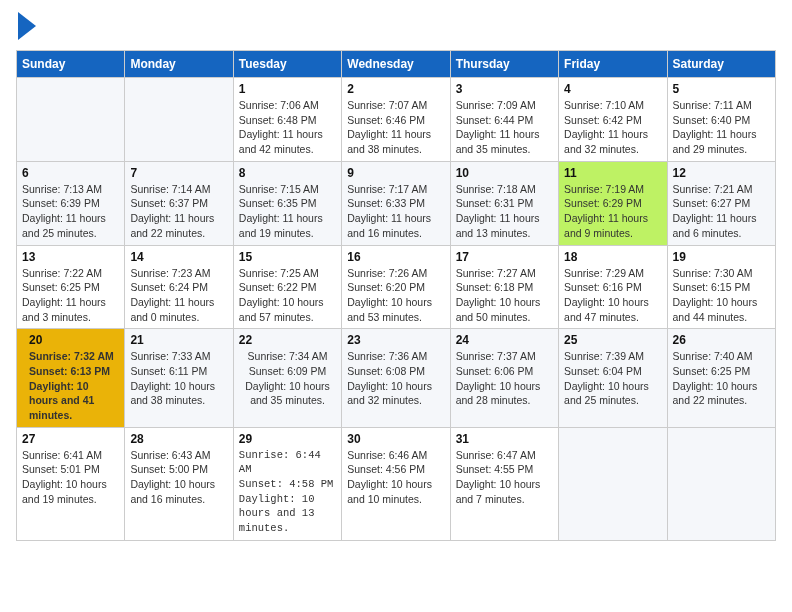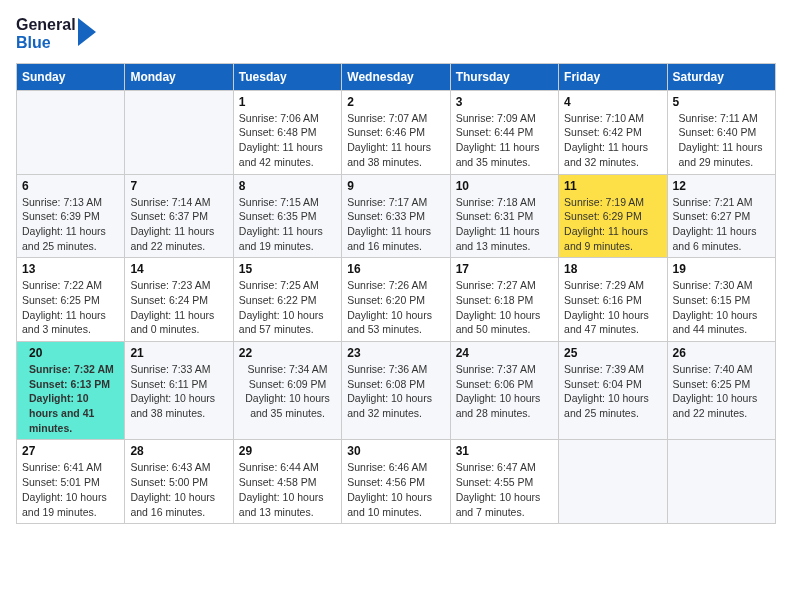--- a/index.html
+++ b/index.html
@@ -76,24 +76,20 @@
     .empty-cell {
       background: #f5f7fa !important;
     }
   </style>
 </head>
 <body>
 
 <div class="header">
   <div class="logo">
   <div style="display:flex;align-items:center;">
-    <div style="display:flex;flex-direction:column;line-height:1.15;">
-      <span style="font-size:16px;font-weight:bold;color:#1a1a2e;font-family:Arial;">General</span>
-      <span style="font-size:16px;font-weight:bold;color:#1565c0;font-family:Arial;">Blue</span>
-    </div>
     <svg width="18" height="28" viewBox="0 0 18 28" style="margin-left:2px;margin-top:-4px;">
       <polygon points="0,0 18,14 0,28" fill="#1565c0"></polygon>
     </svg>
   </div>
 </div>
   <div class="title-section">
     <div class="month-title"></div>
     <div class="location-title"></div>
   </div>
 </div>
@@ -133,21 +129,21 @@
 Daylight: 11 hours and 35 minutes.</div>
         </td>
         <td style="background: rgb(255, 255, 255);">
           <div class="day-number">4</div>
           <div class="day-info" style="white-space: pre-line;">Sunrise: 7:10 AM
 Sunset: 6:42 PM
 Daylight: 11 hours and 32 minutes.</div>
         </td>
         <td style="background: rgb(255, 255, 255);">
           <div class="day-number">5</div>
-          <div class="day-info" style="white-space: pre-line; margin-left: 6px;">Sunrise: 7:11 AM
+          <div class="day-info" style="white-space: pre-line;">Sunrise: 7:11 AM
 Sunset: 6:40 PM
 Daylight: 11 hours and 29 minutes.</div>
         </td>
       </tr>
       <tr>
         <td style="background: rgb(245, 247, 250);">
           <div class="day-number">6</div>
           <div class="day-info" style="white-space: pre-line;">Sunrise: 7:13 AM
 Sunset: 6:39 PM
 Daylight: 11 hours and 25 minutes.</div>
@@ -169,21 +165,21 @@
           <div class="day-info" style="white-space: pre-line;">Sunrise: 7:17 AM
 Sunset: 6:33 PM
 Daylight: 11 hours and 16 minutes.</div>
         </td>
         <td style="background: rgb(245, 247, 250);">
           <div class="day-number">10</div>
           <div class="day-info" style="white-space: pre-line;">Sunrise: 7:18 AM
 Sunset: 6:31 PM
 Daylight: 11 hours and 13 minutes.</div>
         </td>
-        <td style="background: #fde047;">
+        <td style="background: #bef264;">
           <div class="day-number">11</div>
           <div class="day-info" style="white-space: pre-line;">Sunrise: 7:19 AM
 Sunset: 6:29 PM
 Daylight: 11 hours and 9 minutes.</div>
         </td>
         <td style="background: rgb(245, 247, 250);">
           <div class="day-number">12</div>
           <div class="day-info" style="white-space: pre-line;">Sunrise: 7:21 AM
 Sunset: 6:27 PM
 Daylight: 11 hours and 6 minutes.</div>
@@ -227,21 +223,21 @@
 Daylight: 10 hours and 47 minutes.</div>
         </td>
         <td style="background: rgb(255, 255, 255);">
           <div class="day-number">19</div>
           <div class="day-info" style="white-space: pre-line;">Sunrise: 7:30 AM
 Sunset: 6:15 PM
 Daylight: 10 hours and 44 minutes.</div>
         </td>
       </tr>
       <tr>
-        <td style="background: #5eead4; padding-left: 12px;">
+        <td style="background: #eab308; padding-left: 12px;">
           <div class="day-number">20</div>
           <div class="day-info" style="white-space: pre-line; font-weight: bold;">Sunrise: 7:32 AM
 Sunset: 6:13 PM
 Daylight: 10 hours and 41 minutes.</div>
         </td>
         <td style="background: rgb(245, 247, 250);">
           <div class="day-number">21</div>
           <div class="day-info" style="white-space: pre-line;">Sunrise: 7:33 AM
 Sunset: 6:11 PM
 Daylight: 10 hours and 38 minutes.</div>
@@ -285,21 +281,21 @@
 Daylight: 10 hours and 19 minutes.</div>
         </td>
         <td style="background: rgb(255, 255, 255);">
           <div class="day-number">28</div>
           <div class="day-info" style="white-space: pre-line;">Sunrise: 6:43 AM
 Sunset: 5:00 PM
 Daylight: 10 hours and 16 minutes.</div>
         </td>
         <td style="background: rgb(255, 255, 255);">
           <div class="day-number">29</div>
-          <div class="day-info" style="white-space: pre-line;">Sunrise: 6:44 AM
+          <div class="day-info" style="white-space: pre-line; font-family: Liberation Mono, monospace;">Sunrise: 6:44 AM
 Sunset: 4:58 PM
 Daylight: 10 hours and 13 minutes.</div>
         </td>
         <td style="background: rgb(255, 255, 255);">
           <div class="day-number">30</div>
           <div class="day-info" style="white-space: pre-line;">Sunrise: 6:46 AM
 Sunset: 4:56 PM
 Daylight: 10 hours and 10 minutes.</div>
         </td>
         <td style="background: rgb(255, 255, 255);">

